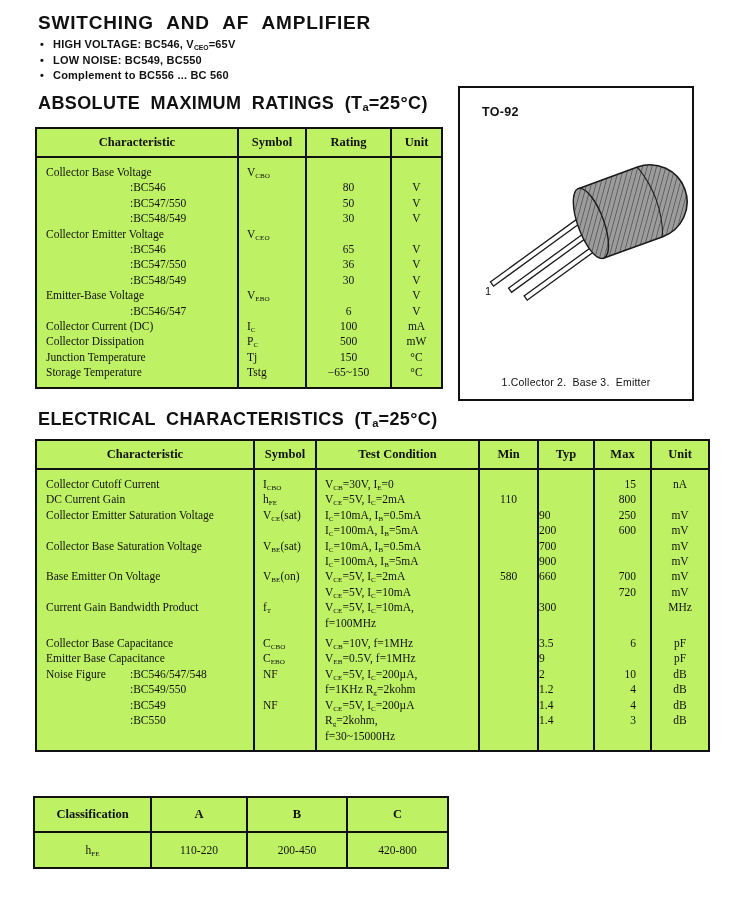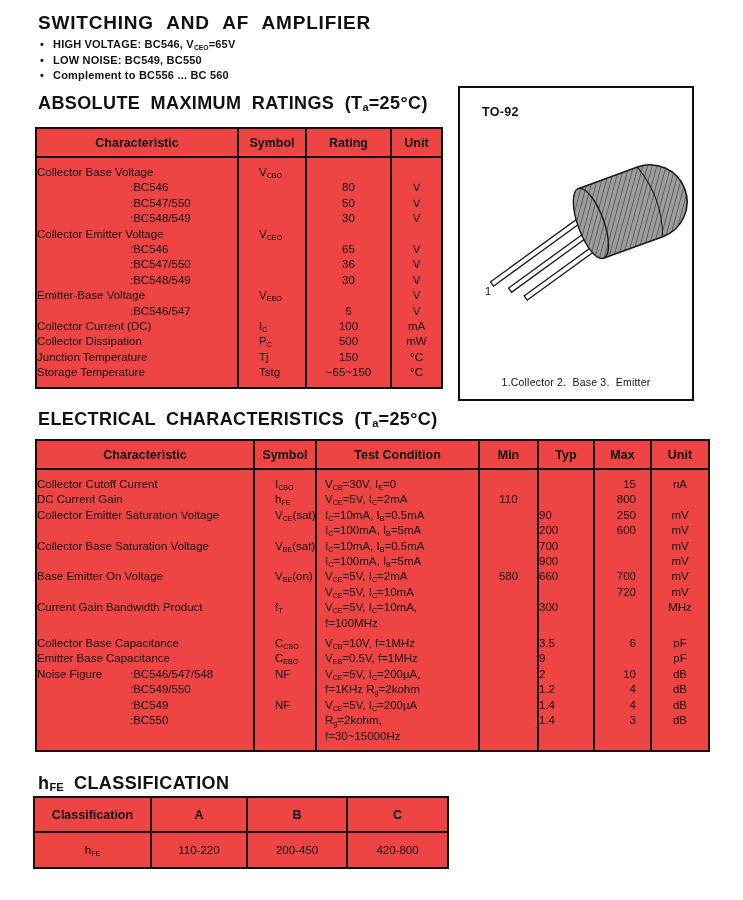--- a/index.html
+++ b/index.html
@@ -34,35 +34,36 @@
   .amr-title { left: 38px; top: 93px; }
   .ec-title  { left: 38px; top: 409px; }
   .hfe-title { left: 38px; top: 773px; }
 
   
   .tbl {
     position: absolute;
     border-collapse: collapse; table-layout: fixed;
     font-size: 11.5px; color: #111;
     border: 2px solid #111;
-    background: #ef4444;
+    background: #bef264;
+    font-family: Liberation Serif, serif;
   }
   .tbl th {
     font-size: 12.5px; font-weight: 700; text-align: center;
     border-bottom: 2px solid #111;
   }
   .tbl th + th, .tbl td + td { border-left: 2px solid #111; }
   .tbl td { line-height: 15.4px; vertical-align: top; }
   .tbl tbody tr:first-child td { padding-top: 7px; }
   .tbl tbody tr:last-child td { padding-bottom: 6px; }
 
-  td.cell-c { position: relative; }
+  td.cell-c { position: relative; padding-left: 9px; }
   td.cell-c .c2 { position: absolute; left: 93px; top: 0; line-height: inherit; white-space: nowrap; }
   .tbl tbody tr:first-child td.cell-c .c2 { top: 7px; }
-  td.cell-sym { padding-left: 20px; white-space: nowrap; }
+  td.cell-sym { padding-left: 8px; white-space: nowrap; }
   td.cell-cond { padding-left: 8px; white-space: nowrap; }
   td.cell-rating { text-align: center; }
   td.cell-min { text-align: center; }
   td.cell-typ { text-align: left; padding-right: 15px; }
   td.cell-max { text-align: right; padding-right: 14px; }
   td.cell-unit { text-align: center; }
   tr.spacer td { height: 5px; padding: 0 !important; line-height: 0; font-size: 0; }
 
   .amr { left: 35px; top: 127px; width: 406px; }
   .amr th { height: 29px; }
@@ -419,21 +420,20 @@
         <td class="cell-sym"></td>
         <td class="cell-cond">f=30~15000Hz</td>
         <td class="cell-min"></td>
         <td class="cell-typ"></td>
         <td class="cell-max"></td>
         <td class="cell-unit"></td>
       </tr>
       </tbody>
   </table>
 
-  <h2 class="section-title hfe-title">h<sub>FE</sub> CLASSIFICATION</h2>
 
   <table class="tbl hfe">
     <colgroup>
         <col style="width:117px">
         <col style="width:96px">
         <col style="width:100px">
         <col style="width:101px">
       </colgroup>
     <thead>
       <tr>

